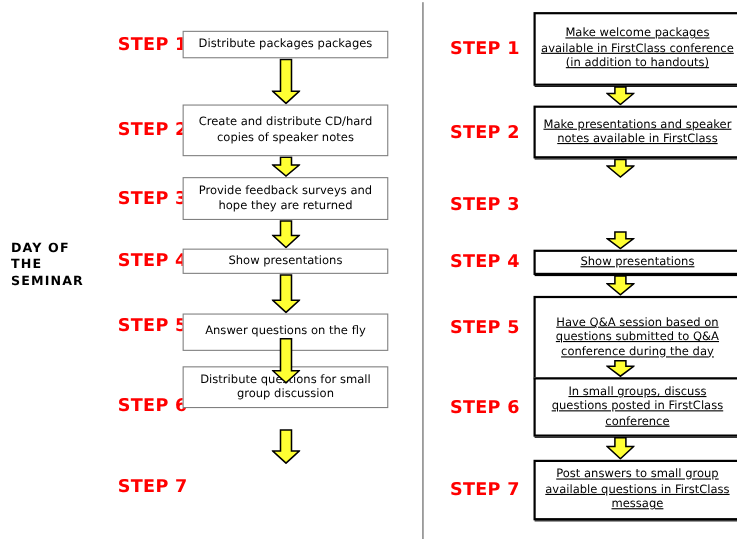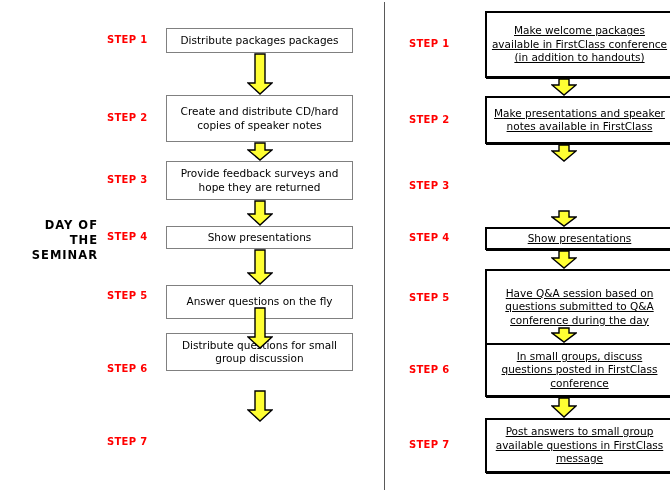--- a/index.html
+++ b/index.html
@@ -3,26 +3,26 @@
 <meta charset="utf-8">
 <style>
   html,body{margin:0;padding:0;}
   body{
     width:670px;height:496px;background:#fff;position:relative;overflow:hidden;
     font-family:"DejaVu Sans","Liberation Sans",sans-serif;color:#000;
   }
   .canvas{position:absolute;left:0;top:0;width:670px;height:496px;}
   .divider{position:absolute;left:384px;top:2px;width:1px;height:488px;background:var(--divider,#595959);}
   .day{
-    position:absolute;left:10px;top:218px;width:88px;text-align:right;
+    position:absolute;left:10px;top:218px;width:88px;text-align:left;
     font-weight:bold;font-size:11.5px;line-height:15px;letter-spacing:1px;
     white-space:pre-line;
   }
   .sl{
-    position:absolute;font-weight:bold;font-size:10px;line-height:14px;
+    position:absolute;font-weight:bold;font-size:16px;line-height:14px;
     color:var(--red,#f00);white-space:nowrap;letter-spacing:0.3px;
   }
   .bx{
     position:absolute;display:flex;align-items:center;justify-content:center;
     text-align:center;font-size:10.5px;line-height:13.5px;background:#fff;
     box-sizing:border-box;padding:1px 3px;
   }
   .lbx{left:166px;width:187px;border:1px solid var(--lborder,#808080);}
   .rbx{left:485px;width:189px;border:2px solid var(--rborder,#000);box-shadow:1px 1px 0 var(--rborder,#000);text-decoration:underline;}
   .arrow{position:absolute;width:26px;}

